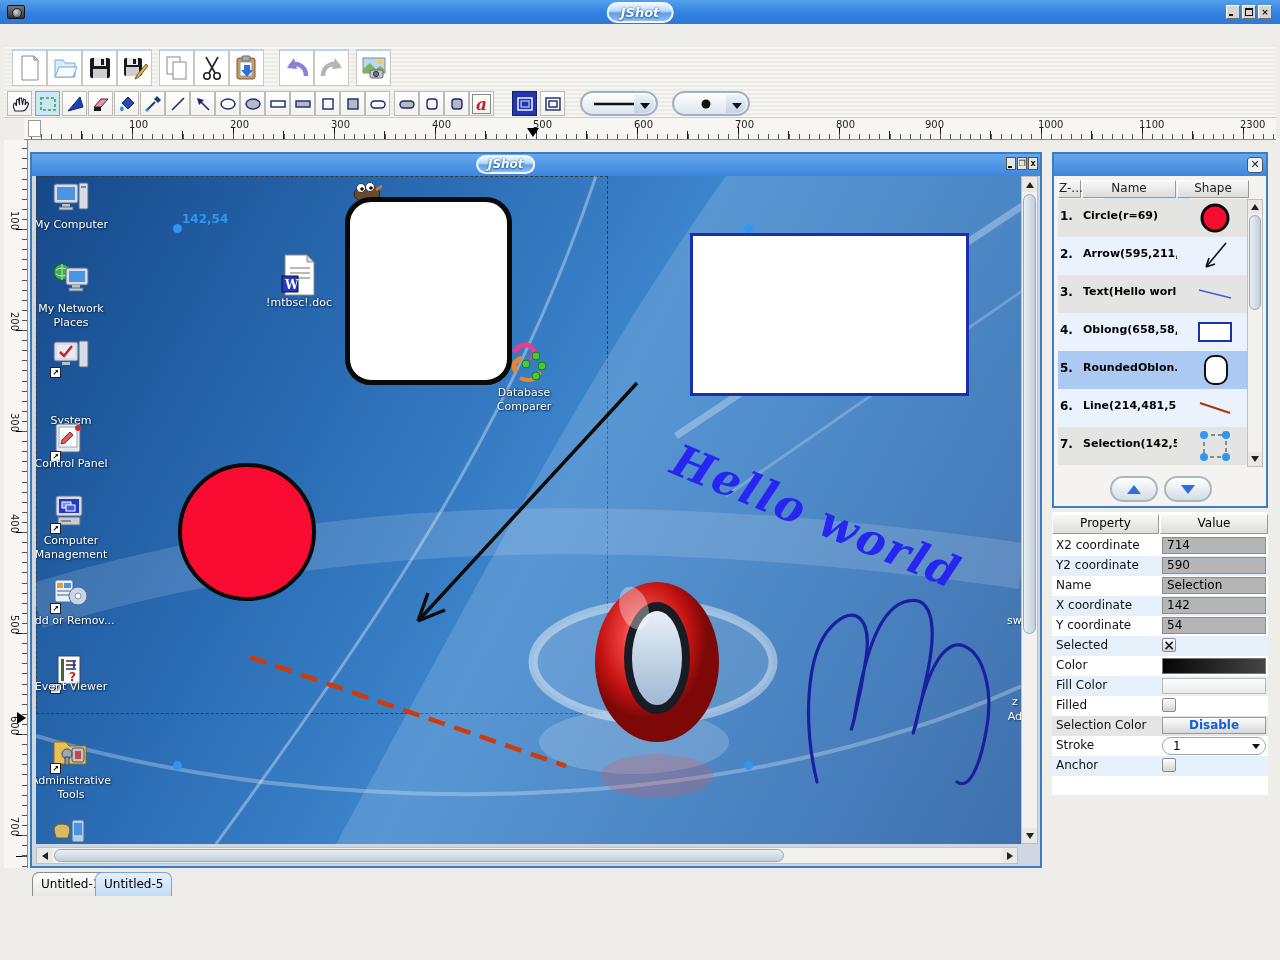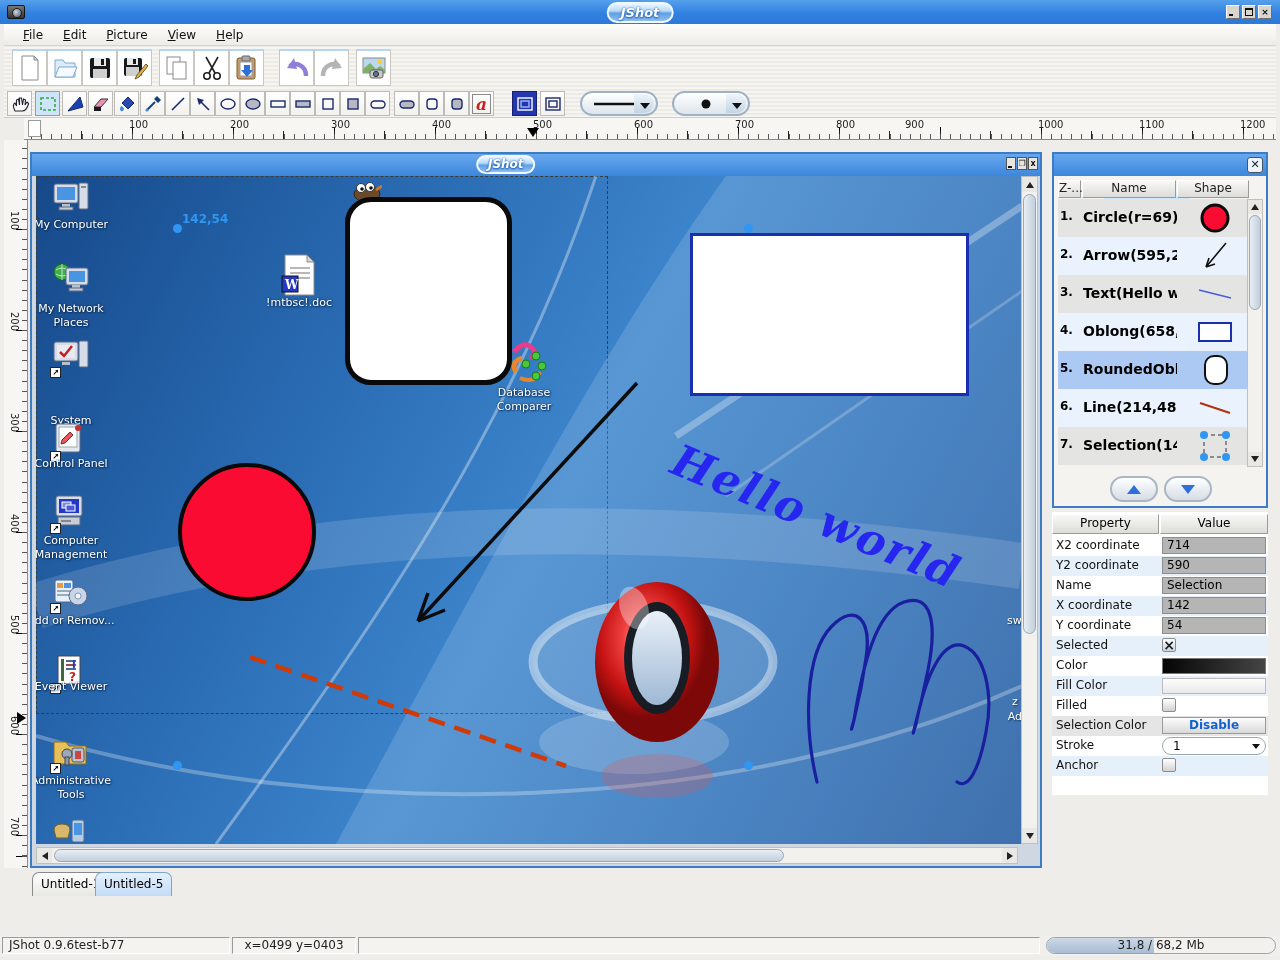--- a/index.html
+++ b/index.html
@@ -132,21 +132,21 @@
   
   #shapes-window { position:absolute; left:1052px; top:152px; width:216px; height:356px;
     border:2px solid #3b7cc4; background:#f4f3f0; z-index:10; }
   #shapes-title { position:absolute; left:0; top:0; right:0; height:22px; background:linear-gradient(#67a7ee,#3c86dc); }
   #shapes-close { position:absolute; right:3px; top:3px; width:16px; height:16px; background:#eef2f6;
     border:1px solid #456; border-radius:3px; font:bold 11px "DejaVu Sans",sans-serif; text-align:center; line-height:14px; color:#123; }
   .colhdr { position:absolute; top:26px; height:18px; background:linear-gradient(#f8f8f6,#dddcd8);
     border:1px solid; border-color:#fff #9a9a9a #9a9a9a #fff; font-size:12px; text-align:center; line-height:15px; color:#222; }
   .srow { position:absolute; left:4px; width:192px; height:38px; }
   .srow .znum { position:absolute; left:2px; top:10px; width:20px; font-weight:bold; font-size:12px; }
-  .srow .sname { position:absolute; left:25px; top:10px; width:94px; font-weight:bold; font-size:14px; white-space:nowrap; overflow:hidden; }
+  .srow .sname { position:absolute; left:25px; top:10px; width:94px; font-weight:bold; font-size:11px; white-space:nowrap; overflow:hidden; }
   .srow .sicon { position:absolute; left:122px; top:0; width:70px; height:38px; display:flex; align-items:center; justify-content:center; }
   #shapes-scroll { position:absolute; right:3px; top:45px; width:16px; height:268px; background:#f2f1ee; border:1px solid #c2c0ba; }
   .zbtn { position:absolute; top:322px; width:48px; height:26px; border:2px solid #aab6c2; border-radius:13px;
     background:linear-gradient(#ffffff,#d5dde5); display:flex; align-items:center; justify-content:center; }
 
   
   #prop-panel { position:absolute; left:1052px; top:512px; width:216px; height:283px; background:#fff; z-index:10; }
   .phdr { position:absolute; top:2px; height:20px; background:linear-gradient(#f8f8f6,#dddcd8);
     border:1px solid; border-color:#fff #9a9a9a #9a9a9a #fff; font-size:12px; text-align:center; line-height:17px; }
   .prow { position:absolute; left:0; width:216px; height:20px; }
@@ -199,27 +199,20 @@
           <span class="maxbox"></span>
         </div>
       <div class="wbtn">×</div>
     </div>
   </div>
 
   <div class="edge" id="edge-l"></div>
   <div class="edge" id="edge-r"></div>
   <div id="edge-b"></div>
 
-  <div id="menubar">
-    <span class="menu-item">File</span>
-    <span class="menu-item">Edit</span>
-    <span class="menu-item">Picture</span>
-    <span class="menu-item">View</span>
-    <span class="menu-item">Help</span>
-  </div>
 
   <div id="toolbar-main">
     <div class="tbtn" style="left:8px;">
       <svg width="22" height="26">
           <path d="M3 1 h12 l4 4 v20 h-16 z" fill="#fff" stroke="#8a8a8a"></path>
           <path d="M15 1 l4 4 h-4 z" fill="#d8d8d8" stroke="#8a8a8a"></path>
         </svg>
     </div>
     <div class="tbtn" style="left:43px;">
       <svg width="26" height="24">
@@ -420,24 +413,24 @@
     <div>
         <span class="hlab" style="left: 4px;">0</span>
         <span class="hlab" style="left: 105px;">100</span>
         <span class="hlab" style="left: 206px;">200</span>
         <span class="hlab" style="left: 307px;">300</span>
         <span class="hlab" style="left: 408px;">400</span>
         <span class="hlab" style="left: 509px;">500</span>
         <span class="hlab" style="left: 610px;">600</span>
         <span class="hlab" style="left: 711px;">700</span>
         <span class="hlab" style="left: 812px;">800</span>
-        <span class="hlab" style="left: 881px; text-align: right;">900</span>
+        <span class="hlab" style="left: 901px; text-align: right;">900</span>
         <span class="hlab" style="left: 1014px;">1000</span>
         <span class="hlab" style="left: 1115px;">1100</span>
-        <span class="hlab" style="left: 1216px;">1200</span>
+        <span class="hlab" style="left: 1216px;">2300</span>
       </div>
     <div id="hmarker"></div>
   </div>
   <div id="vruler">
     <div>
         <span class="vlab" style="top: 75px;">100</span>
         <span class="vlab" style="top: 176px;">200</span>
         <span class="vlab" style="top: 277px;">300</span>
         <span class="vlab" style="top: 378px;">400</span>
         <span class="vlab" style="top: 479px;">500</span>
@@ -852,23 +845,14 @@
       <span class="pv">
           <span class="pcheck" style="display:block;"></span>
         </span>
     </div>
   </div>
 
   <div class="tab" id="tab-1">Untitled-1</div>
   <div class="tab" id="tab-2">Untitled-5</div>
 
 
-  <div id="statusbar">
-    <span class="sfield" style="left:2px; width:228px;">JShot 0.9.6test-b77</span>
-    <span class="sfield" style="left:232px; width:124px; text-align:center;">x=0499 y=0403</span>
-    <span class="sfield" style="left:358px; width:682px;"></span>
-    <span id="mem-pill">
-      <span id="mem-fill"></span>
-      <span id="mem-text">31,8 / 68,2 Mb</span>
-    </span>
-  </div>
 
 </div>
 
 </body></html>

